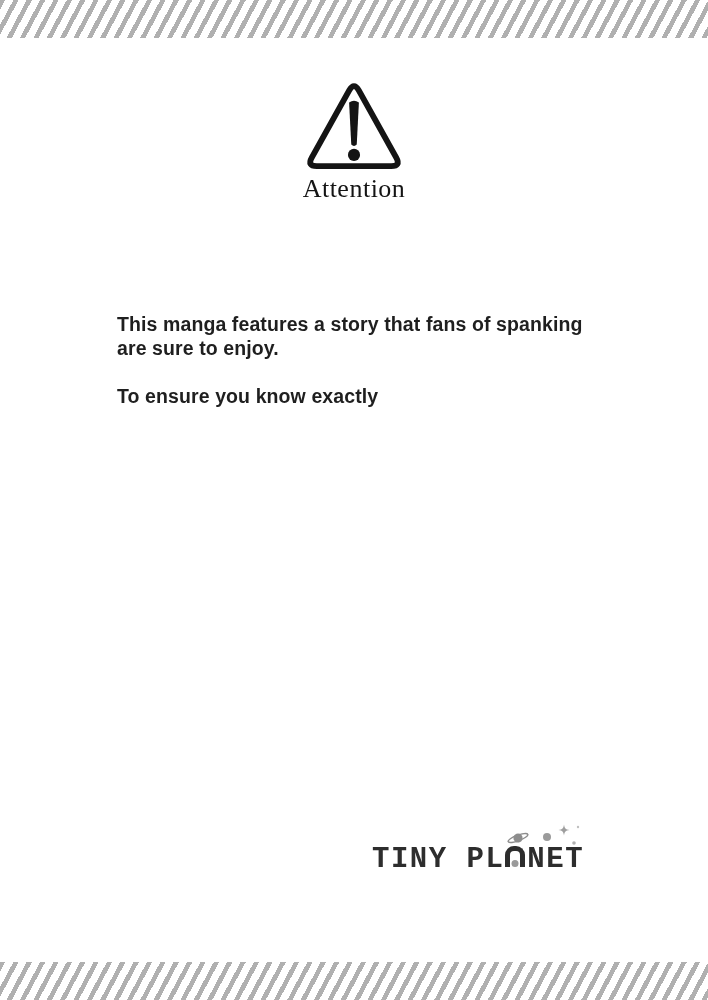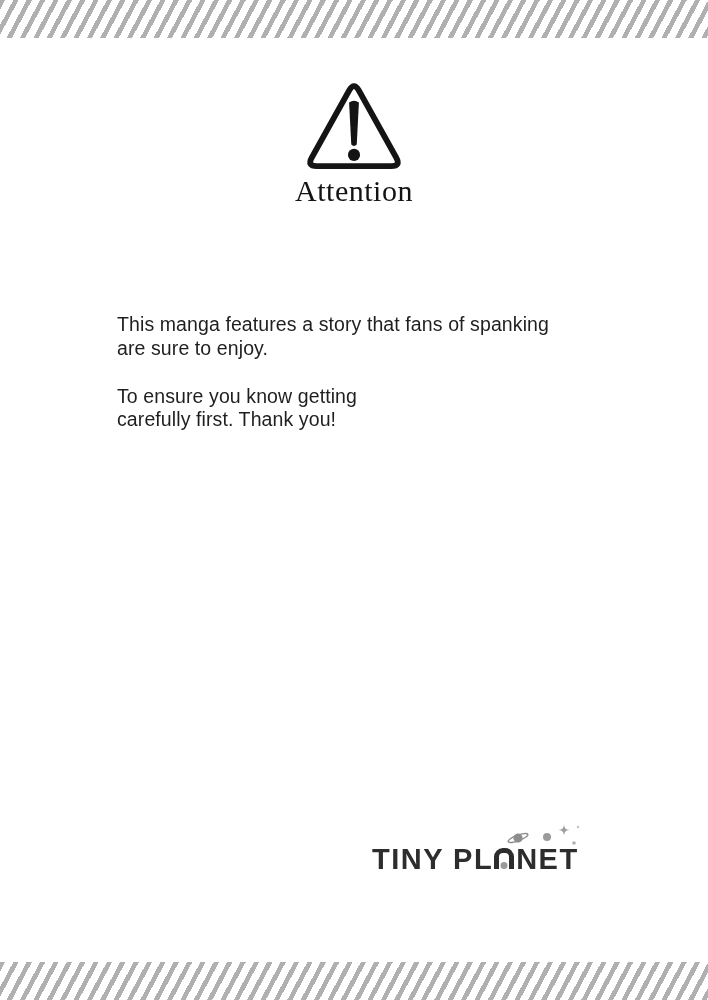--- a/index.html
+++ b/index.html
@@ -32,47 +32,48 @@
   .attention-block {
     position: absolute;
     top: 76px;
     left: 0;
     width: 100%;
     text-align: center;
   }
   .attention-block svg { display: block; margin: 0 auto; }
   .attention-label {
     font-family: "Liberation Serif", serif;
-    font-size: 30px;
+    font-size: 26px;
     line-height: 1;
     letter-spacing: 0.5px;
     color: #141414;
     margin-top: 2px;
   }
 
   
   .notice-body {
     position: absolute;
     left: 117px;
     top: 313px;
     color: #1f1f1f;
     font-size: 19.5px;
     line-height: 23.7px;
     letter-spacing: 0.1px;
   }
-  .notice-body p { margin: 0 0 24.3px 0; }
+  .notice-body p { margin: 0 0 24.3px 0; font-weight: bold; }
   .notice-body .line { display: block; white-space: nowrap; }
 
   
   .logo {
     position: absolute;
     left: 372px;
     top: 828px;
     width: 218px;
     height: 46px;
+    font-family: Liberation Mono, monospace;
   }
   .logo-deco { position: absolute; top: -5px; left: 0; }
   .logo-text {
     position: absolute;
     left: 0;
     bottom: 0;
     white-space: nowrap;
     font-weight: bold;
     font-size: 29px;
     line-height: 1;
@@ -116,22 +117,21 @@
     </svg>
     <div class="attention-label">Attention</div>
   </div>
 
   <div class="notice-body">
     <p>
       <span class="line">This manga features a story that fans of spanking</span>
       <span class="line">are sure to enjoy.</span>
     </p>
     <p>
-      <span class="line">To ensure you know getting</span>
-      <span class="line">carefully first. Thank you!</span>
+      <span class="line">To ensure you know exactly</span>
     </p>
   </div>
 
   <div class="logo">
     <svg class="logo-deco" width="218" height="30" viewBox="0 0 218 30" aria-hidden="true">
       <g transform="translate(146,15) rotate(-20)">
         <circle r="4.6" fill="#8d8d8d"></circle>
         <ellipse rx="10.5" ry="2.7" fill="none" stroke="#8d8d8d" stroke-width="1.4"></ellipse>
       </g>
       <circle cx="175" cy="14" r="4" fill="#9b9b9b"></circle>

